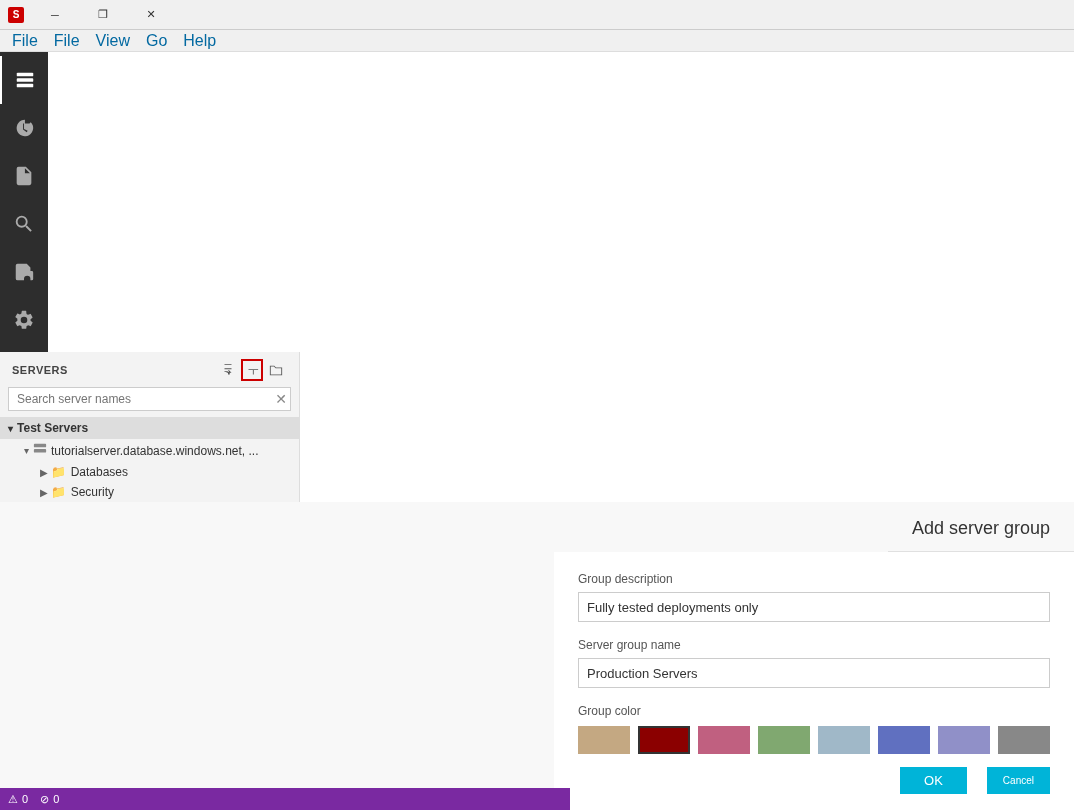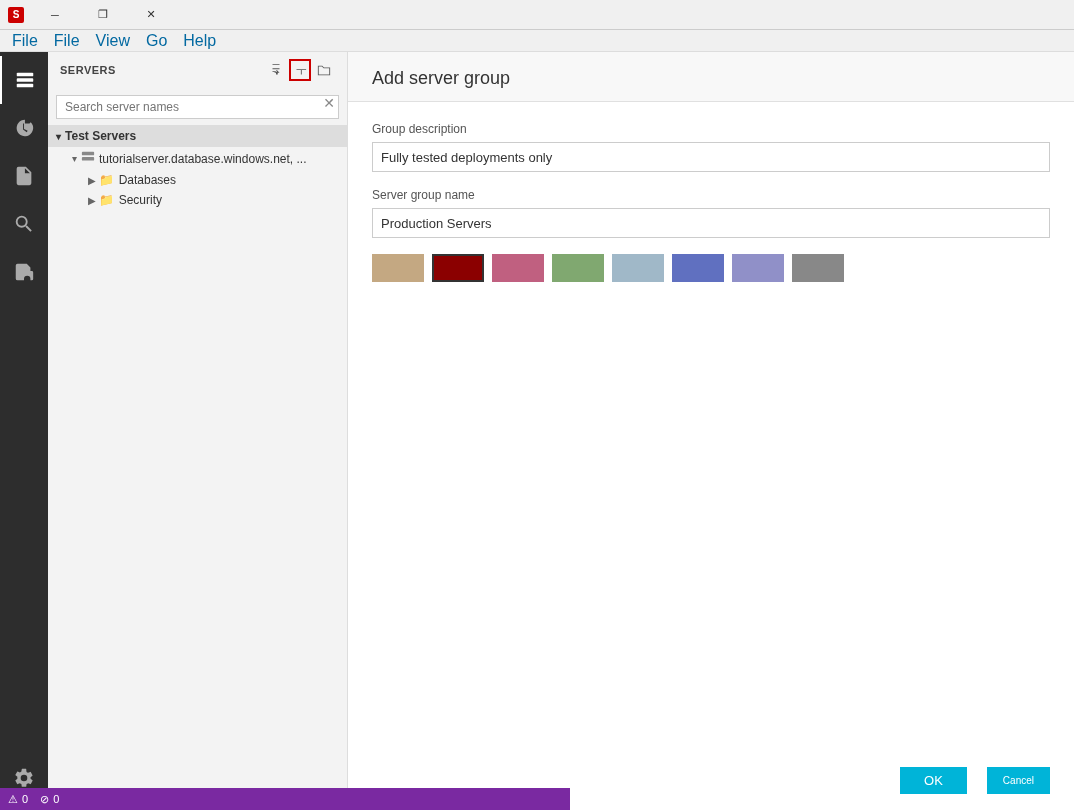--- a/index.html
+++ b/index.html
@@ -19,21 +19,21 @@
 
     
     .menu-bar {
       display: flex; align-items: center; height: 22px;
       background: #f0f0f0; padding: 0 4px;
       border-bottom: 1px solid #ddd;
     }
     .menu-item { padding: 2px 8px; font-size: 16px; color: #0369a1; cursor: pointer; }
 
     
-    .app-layout { display: flex; height: calc(810px - 52px); }
+    .app-layout { display: flex; height: calc(810px - 52px); flex-direction: column; }
 
     
     .activity-bar {
       width: 48px; background: #2d2d2d; display: flex; flex-direction: column;
       align-items: center; padding-top: 4px;
     }
     .activity-icon {
       width: 48px; height: 48px; display: flex; align-items: center; justify-content: center;
       cursor: pointer; color: #aaa; font-size: 20px;
     }
@@ -58,21 +58,20 @@
     }
     .sidebar-action-btn.highlighted { border: 2px solid #e00; }
 
     .search-bar {
       margin: 0 8px 6px; position: relative;
     }
     .search-bar input {
       width: 100%; height: 24px; padding: 2px 24px 2px 8px;
       border: 1px solid #ccc; background: white; font-size: 12px; color: #333;
       outline: none;
-      margin-top: 8px;
     }
     .search-bar-clear {
       position: absolute; right: 4px; top: 50%; transform: translateY(-50%);
       cursor: pointer; color: #888; font-size: 14px;
     }
 
     
     .tree { flex: 1; overflow-y: auto; }
     .tree-group-header {
       display: flex; align-items: center; padding: 4px 8px;
@@ -258,38 +257,39 @@
 
         <div class="tree-sub-item">
           <span class="chevron-icon">▶</span>
           <span class="item-icon">📁</span>
           <span>Security</span>
         </div>
       </div>
 
     </div>
 
-    <div class="main-panel" style="position:relative;">
+    <div class="main-panel" style="position:relative;align-items:flex-end;">
       <div class="panel-header">
         <span class="panel-title">Add server group</span>
       </div>
 
       <div class="panel-content">
 
         <div class="form-group">
           <label class="form-label">Group description</label>
           <input class="form-input" type="text" value="Fully tested deployments only" style="">
         </div>
 
         <div class="form-group">
           <label class="form-label">Server group name</label>
           <input class="form-input" type="text" value="Production Servers" style="">
         </div>
 
         <div class="form-group color-group">
+          <label class="form-label">Group color</label>
           <div class="color-swatches">
             <div class="color-swatch" style="background:#c4a882;"></div>
             <div class="color-swatch selected" style="background:#8b0000; border-color:#333;"></div>
             <div class="color-swatch" style="background:#c06080;"></div>
             <div class="color-swatch" style="background:#80a870;"></div>
             <div class="color-swatch" style="background:#a0b8c8;"></div>
             <div class="color-swatch" style="background:#6070c0;"></div>
             <div class="color-swatch" style="background:#9090c8;"></div>
             <div class="color-swatch" style="background:#888888;"></div>
           </div>

